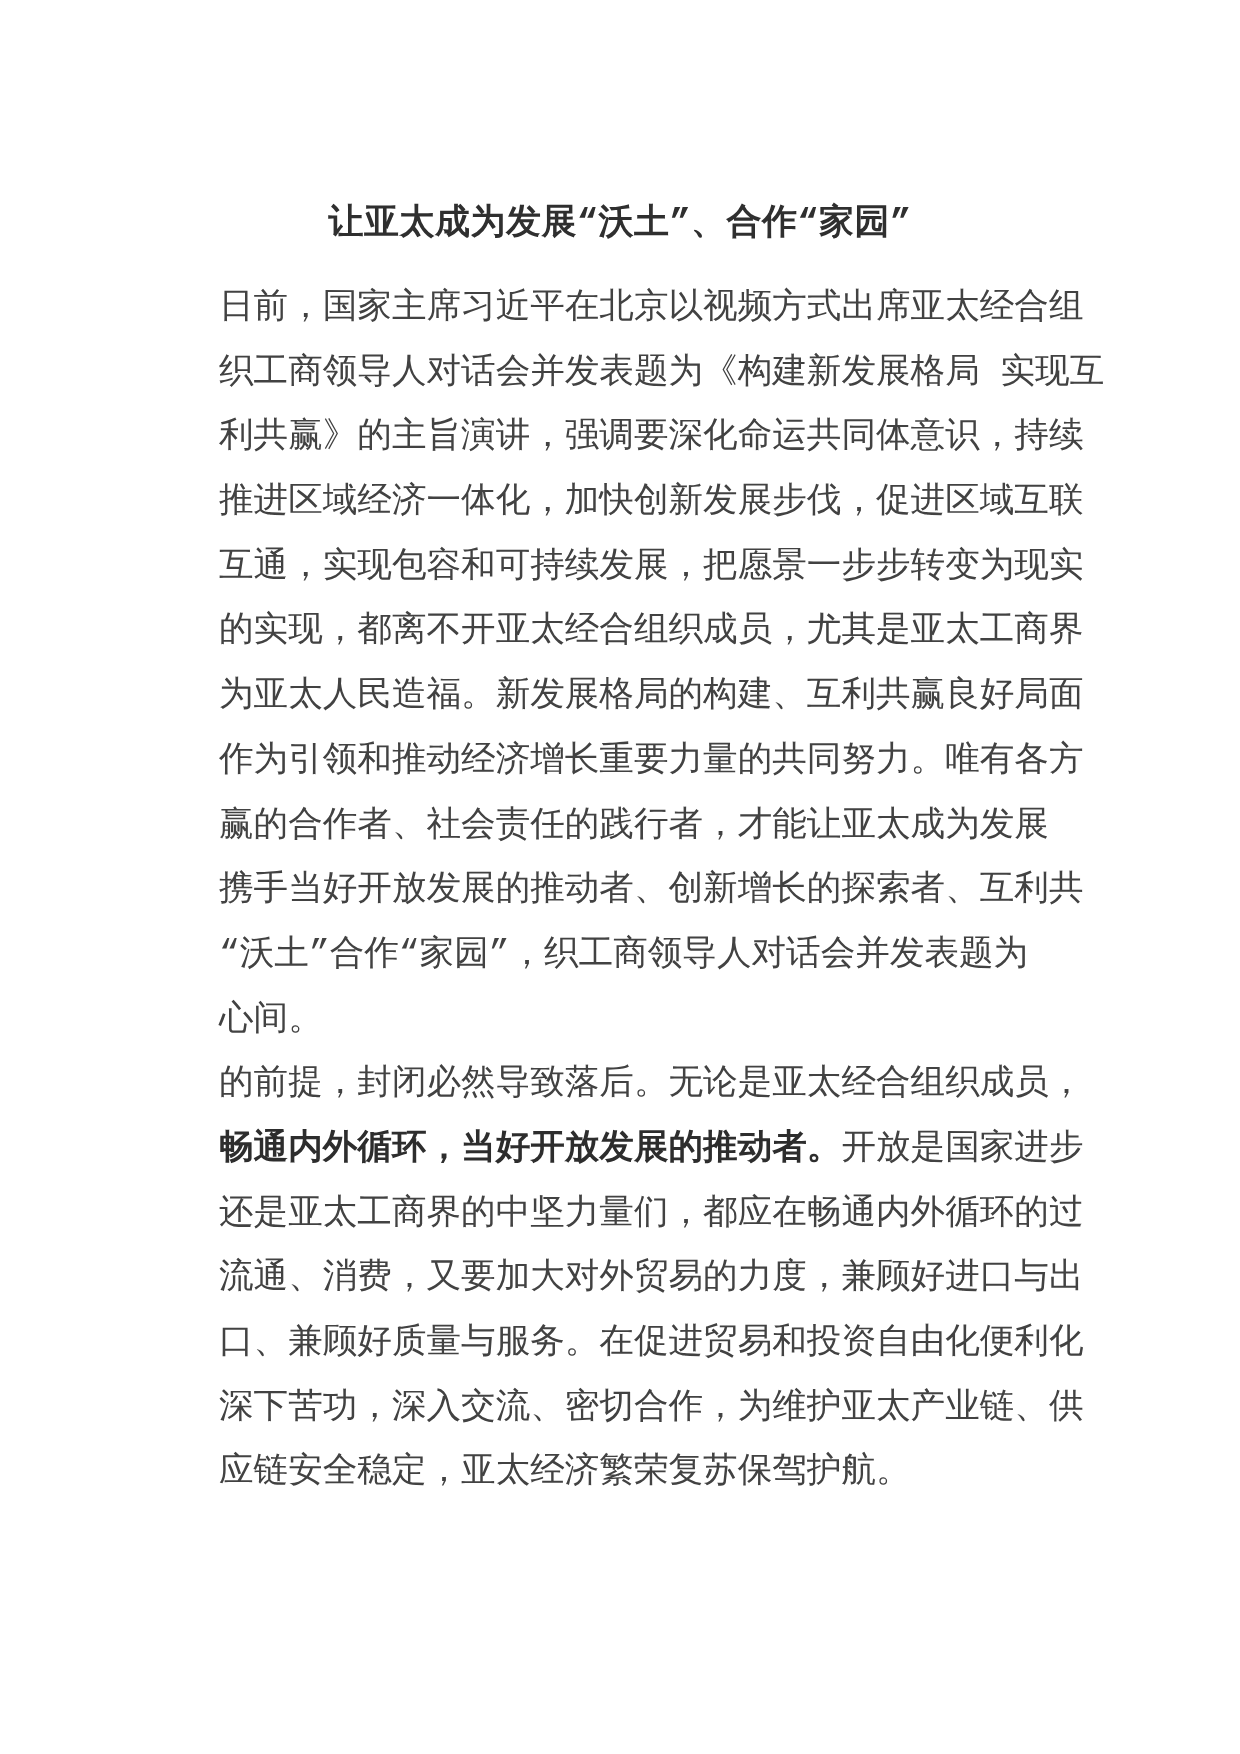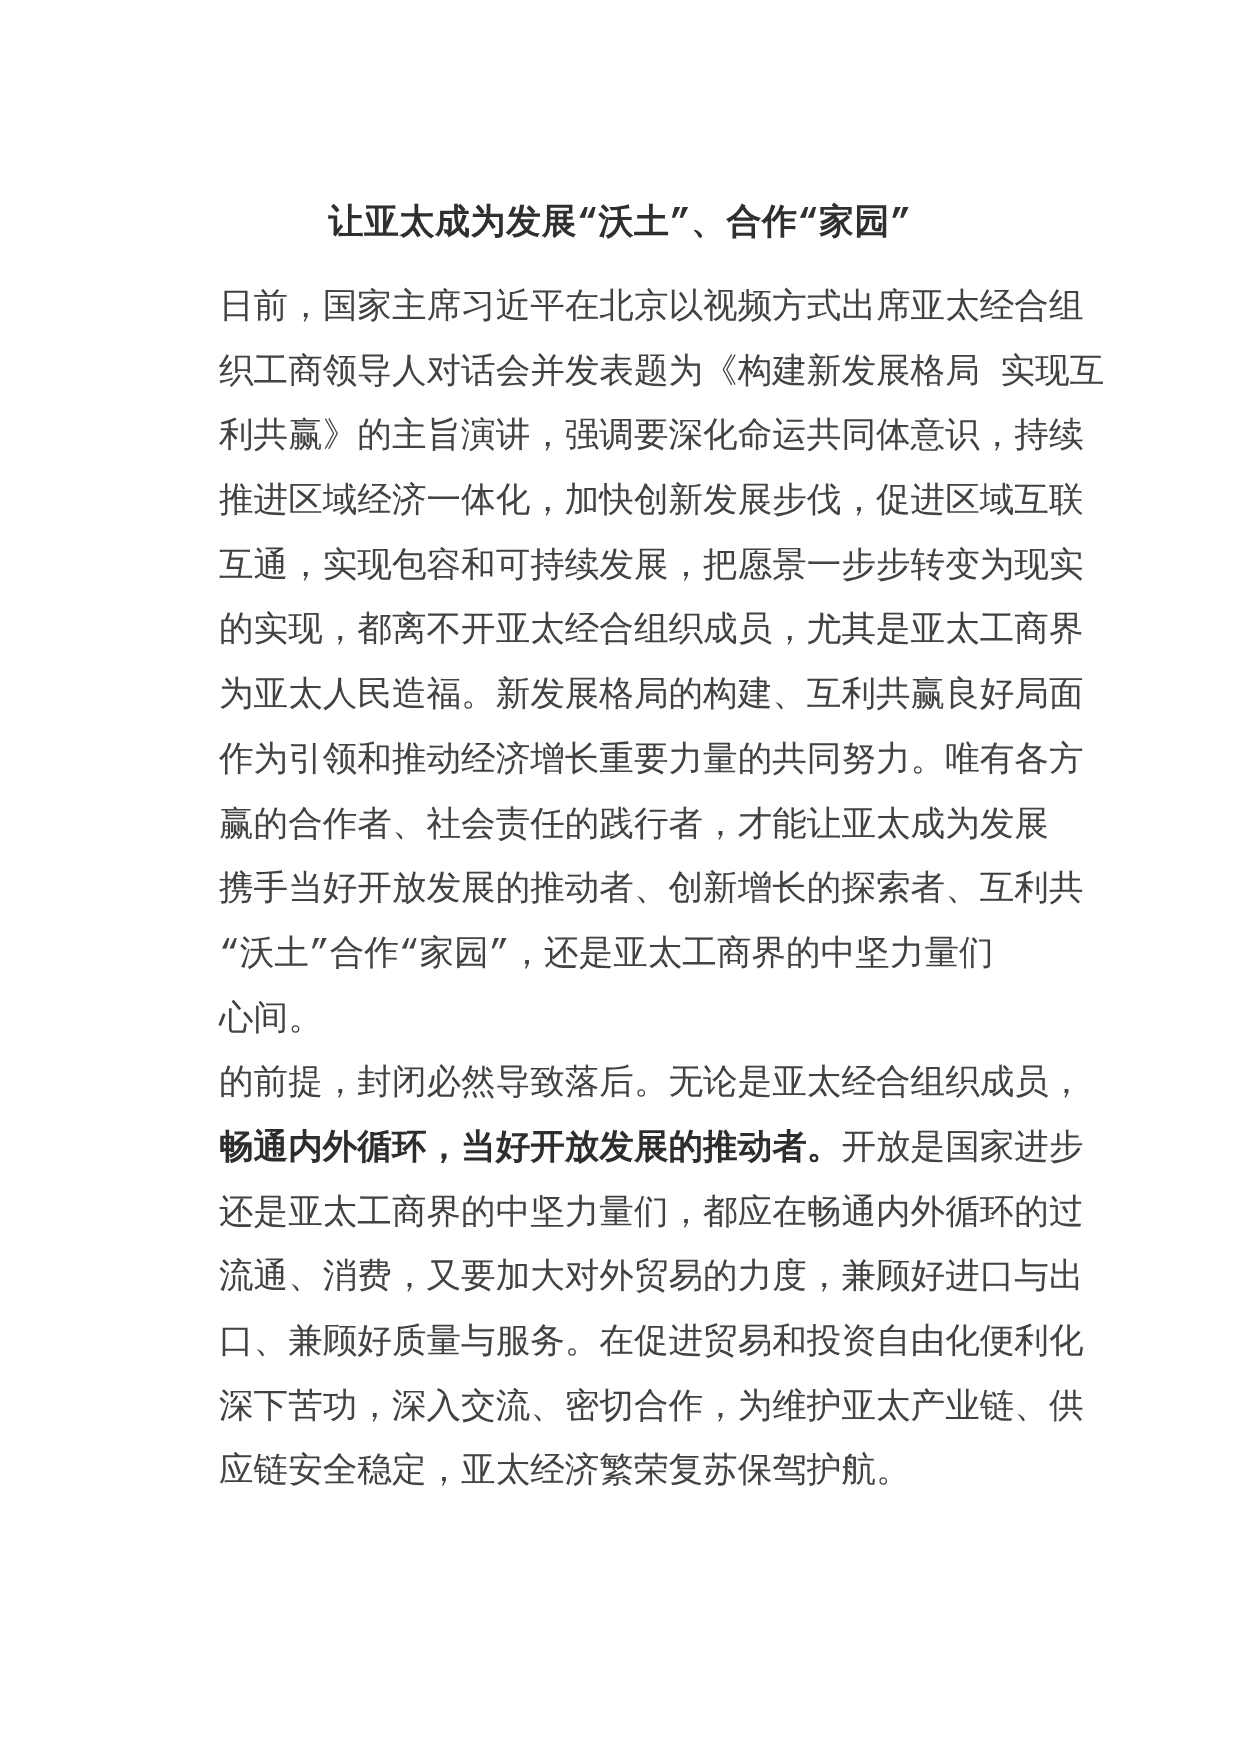--- a/index.html
+++ b/index.html
@@ -63,21 +63,21 @@
         <div class="text-line"><span>日前，国家主席习近平在北京以视频方式出席亚太经合组</span></div>
         <div class="text-line"><span>织工商领导人对话会并发表题为《构建新发展格局 实现互</span></div>
         <div class="text-line"><span>利共赢》的主旨演讲，强调要深化命运共同体意识，持续</span></div>
         <div class="text-line"><span>推进区域经济一体化，加快创新发展步伐，促进区域互联</span></div>
         <div class="text-line"><span>互通，实现包容和可持续发展，把愿景一步步转变为现实</span></div>
         <div class="text-line"><span>的实现，都离不开亚太经合组织成员，尤其是亚太工商界</span></div>
         <div class="text-line"><span>为亚太人民造福。新发展格局的构建、互利共赢良好局面</span></div>
         <div class="text-line"><span>作为引领和推动经济增长重要力量的共同努力。唯有各方</span></div>
         <div class="text-line"><span>赢的合作者、社会责任的践行者，才能让亚太成为发展</span></div>
         <div class="text-line"><span>携手当好开放发展的推动者、创新增长的探索者、互利共</span></div>
-        <div class="text-line"><span>“沃土”合作“家园”，还是亚太工商界的中坚力量们</span></div>
+        <div class="text-line"><span>“沃土”合作“家园”，织工商领导人对话会并发表题为</span></div>
         <div class="text-line"><span>心间。</span></div>
       </div>
       <div class="paragraph">
         <div class="text-line"><span>的前提，封闭必然导致落后。无论是亚太经合组织成员，</span></div>
         <div class="text-line"><span class="lead-bold">畅通内外循环，当好开放发展的推动者。</span><span>开放是国家进步</span></div>
         <div class="text-line"><span>还是亚太工商界的中坚力量们，都应在畅通内外循环的过</span></div>
         <div class="text-line"><span>流通、消费，又要加大对外贸易的力度，兼顾好进口与出</span></div>
         <div class="text-line"><span>口、兼顾好质量与服务。在促进贸易和投资自由化便利化</span></div>
         <div class="text-line"><span>深下苦功，深入交流、密切合作，为维护亚太产业链、供</span></div>
         <div class="text-line"><span>应链安全稳定，亚太经济繁荣复苏保驾护航。</span></div>

